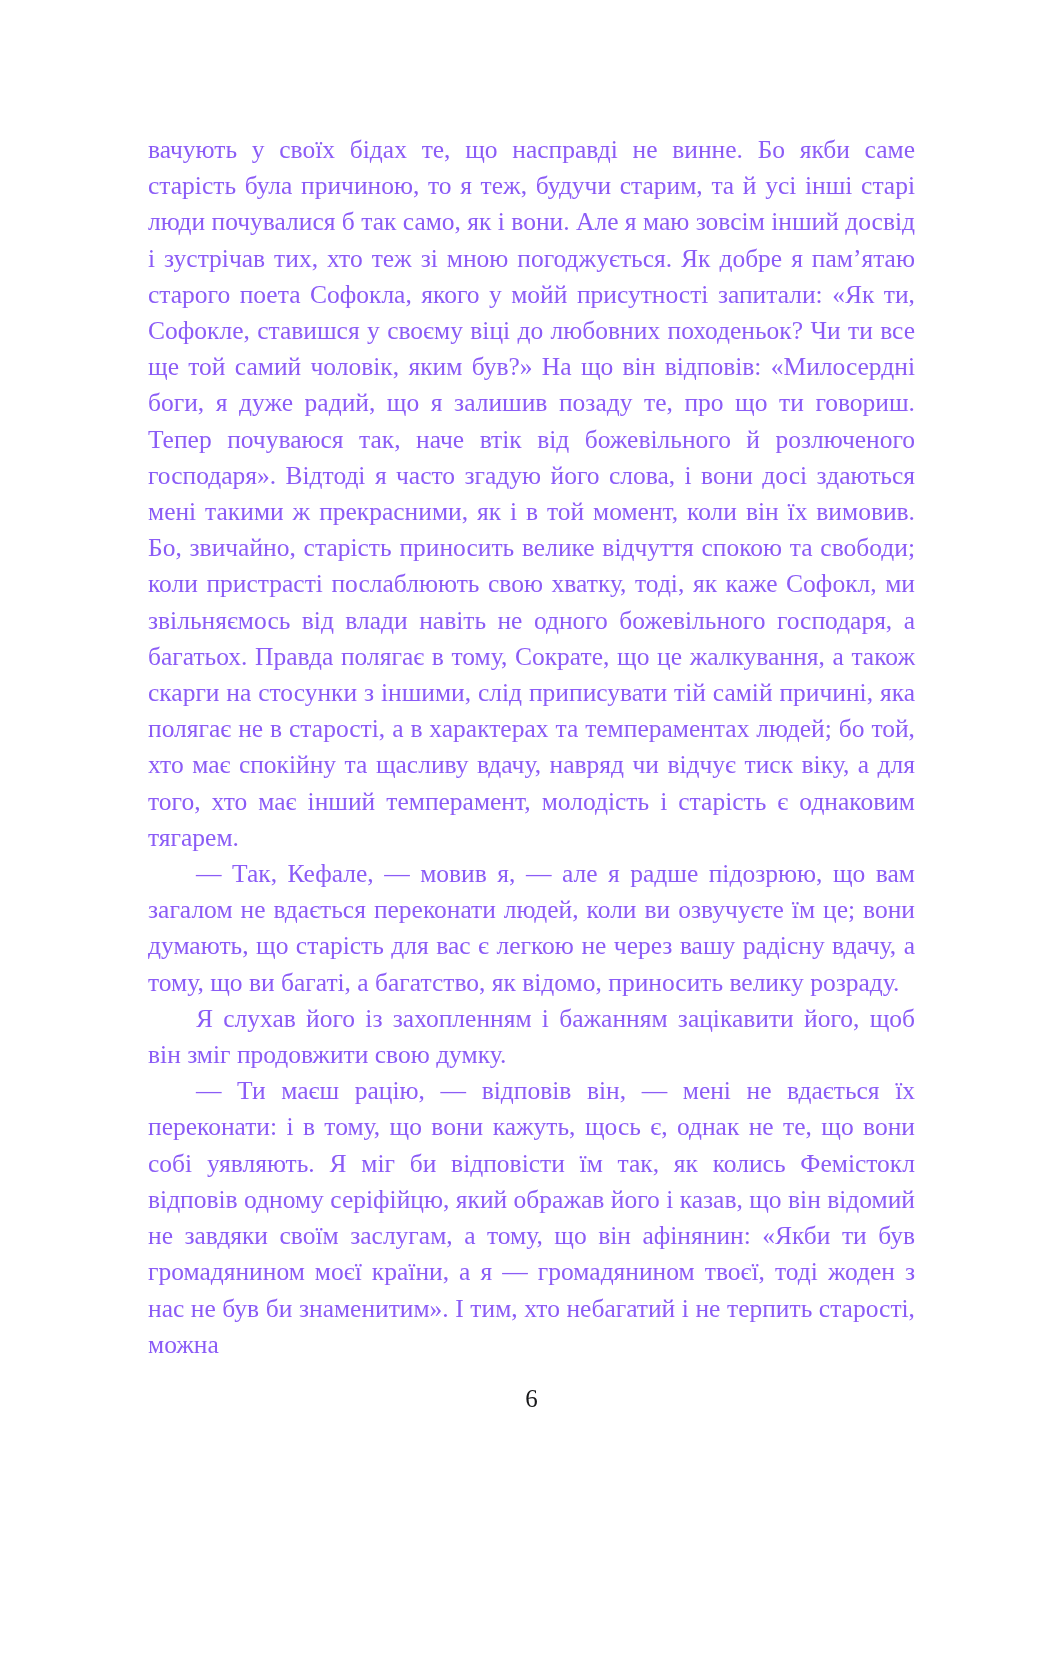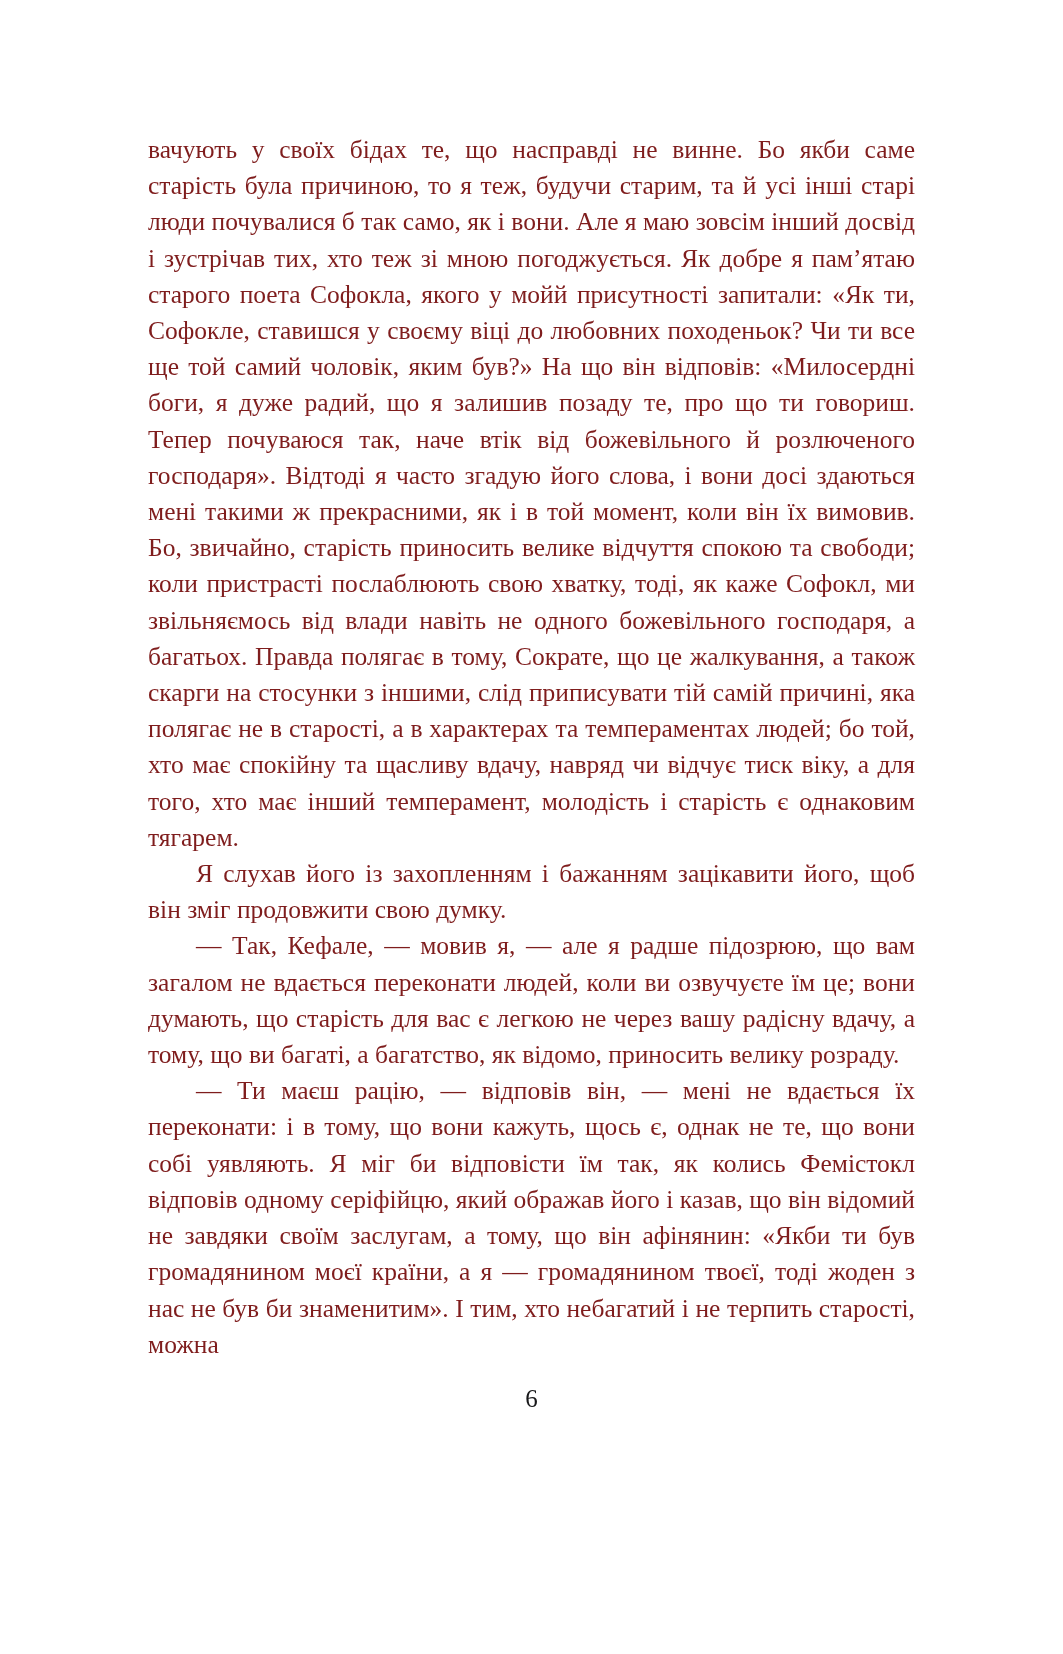--- a/index.html
+++ b/index.html
@@ -21,21 +21,21 @@
     box-sizing: border-box;
     padding: 132px 148px 0 148px;
     position: relative;
     background: #ffffff;
   }
   .body-text {
     font-size: 25.5px;
     line-height: 36.2px;
     text-align: justify;
     text-justify: inter-word;
-    color: #7f1d1d;
+    color: #8b5cf6;
     hyphens: manual;
   }
   .body-text p {
     margin: 0;
     padding: 0;
   }
   .body-text p.indent {
     text-indent: 48px;
   }
   .page-number {
@@ -48,18 +48,18 @@
     color: #18181a;
     font-family: "Liberation Serif", serif;
   }
 </style>
 </head>
 <body>
 
 <div class="page">
   <div class="body-text">
     <p class="">вачують у своїх бідах те, що насправді не винне. Бо якби саме старість була причиною, то я теж, будучи старим, та й усі інші старі люди почувалися б так само, як і вони. Але я маю зовсім інший досвід і зустрічав тих, хто теж зі мною погоджується. Як добре я пам’ятаю старого поета Софокла, якого у мойй присутності запитали: «Як ти, Софокле, ставишся у своєму віці до любовних походеньок? Чи ти все ще той самий чоловік, яким був?» На що він відповів: «Милосердні боги, я дуже радий, що я залишив позаду те, про що ти говориш. Тепер почуваюся так, наче втік від божевільного й розлюченого господаря». Відтоді я часто згадую його слова, і вони досі здаються мені такими ж прекрасними, як і в той момент, коли він їх вимовив. Бо, звичайно, старість приносить велике відчуття спокою та свободи; коли пристрасті послаблюють свою хватку, тоді, як каже Софокл, ми звільняємось від влади навіть не одного божевільного господаря, а багатьох. Правда полягає в тому, Сократе, що це жалкування, а також скарги на стосунки з іншими, слід приписувати тій самій причині, яка полягає не в старості, а в характерах та темпераментах людей; бо той, хто має спокійну та щасливу вдачу, навряд чи відчує тиск віку, а для того, хто має інший темперамент, молодість і старість є однаковим тягарем.</p>
+    <p class="indent">— Так, Кефале, — мовив я, — але я радше підозрюю, що вам загалом не вдається переконати людей, коли ви озвучуєте їм це; вони думають, що старість для вас є легкою не через вашу радісну вдачу, а тому, що ви багаті, а багатство, як відомо, приносить велику розраду.</p>
     <p class="indent">Я слухав його із захопленням і бажанням зацікавити його, щоб він зміг продовжити свою думку.</p>
-    <p class="indent">— Так, Кефале, — мовив я, — але я радше підозрюю, що вам загалом не вдається переконати людей, коли ви озвучуєте їм це; вони думають, що старість для вас є легкою не через вашу радісну вдачу, а тому, що ви багаті, а багатство, як відомо, приносить велику розраду.</p>
     <p class="indent">— Ти маєш рацію, — відповів він, — мені не вдається їх переконати: і в тому, що вони кажуть, щось є, однак не те, що вони собі уявляють. Я міг би відповісти їм так, як колись Фемістокл відповів одному серіфійцю, який ображав його і казав, що він відомий не завдяки своїм заслугам, а тому, що він афінянин: «Якби ти був громадянином моєї країни, а я — громадянином твоєї, тоді жоден з нас не був би знаменитим». І тим, хто небагатий і не терпить старості, можна</p>
   </div>
   <div class="page-number">6</div>
 </div>
 
 </body></html>

